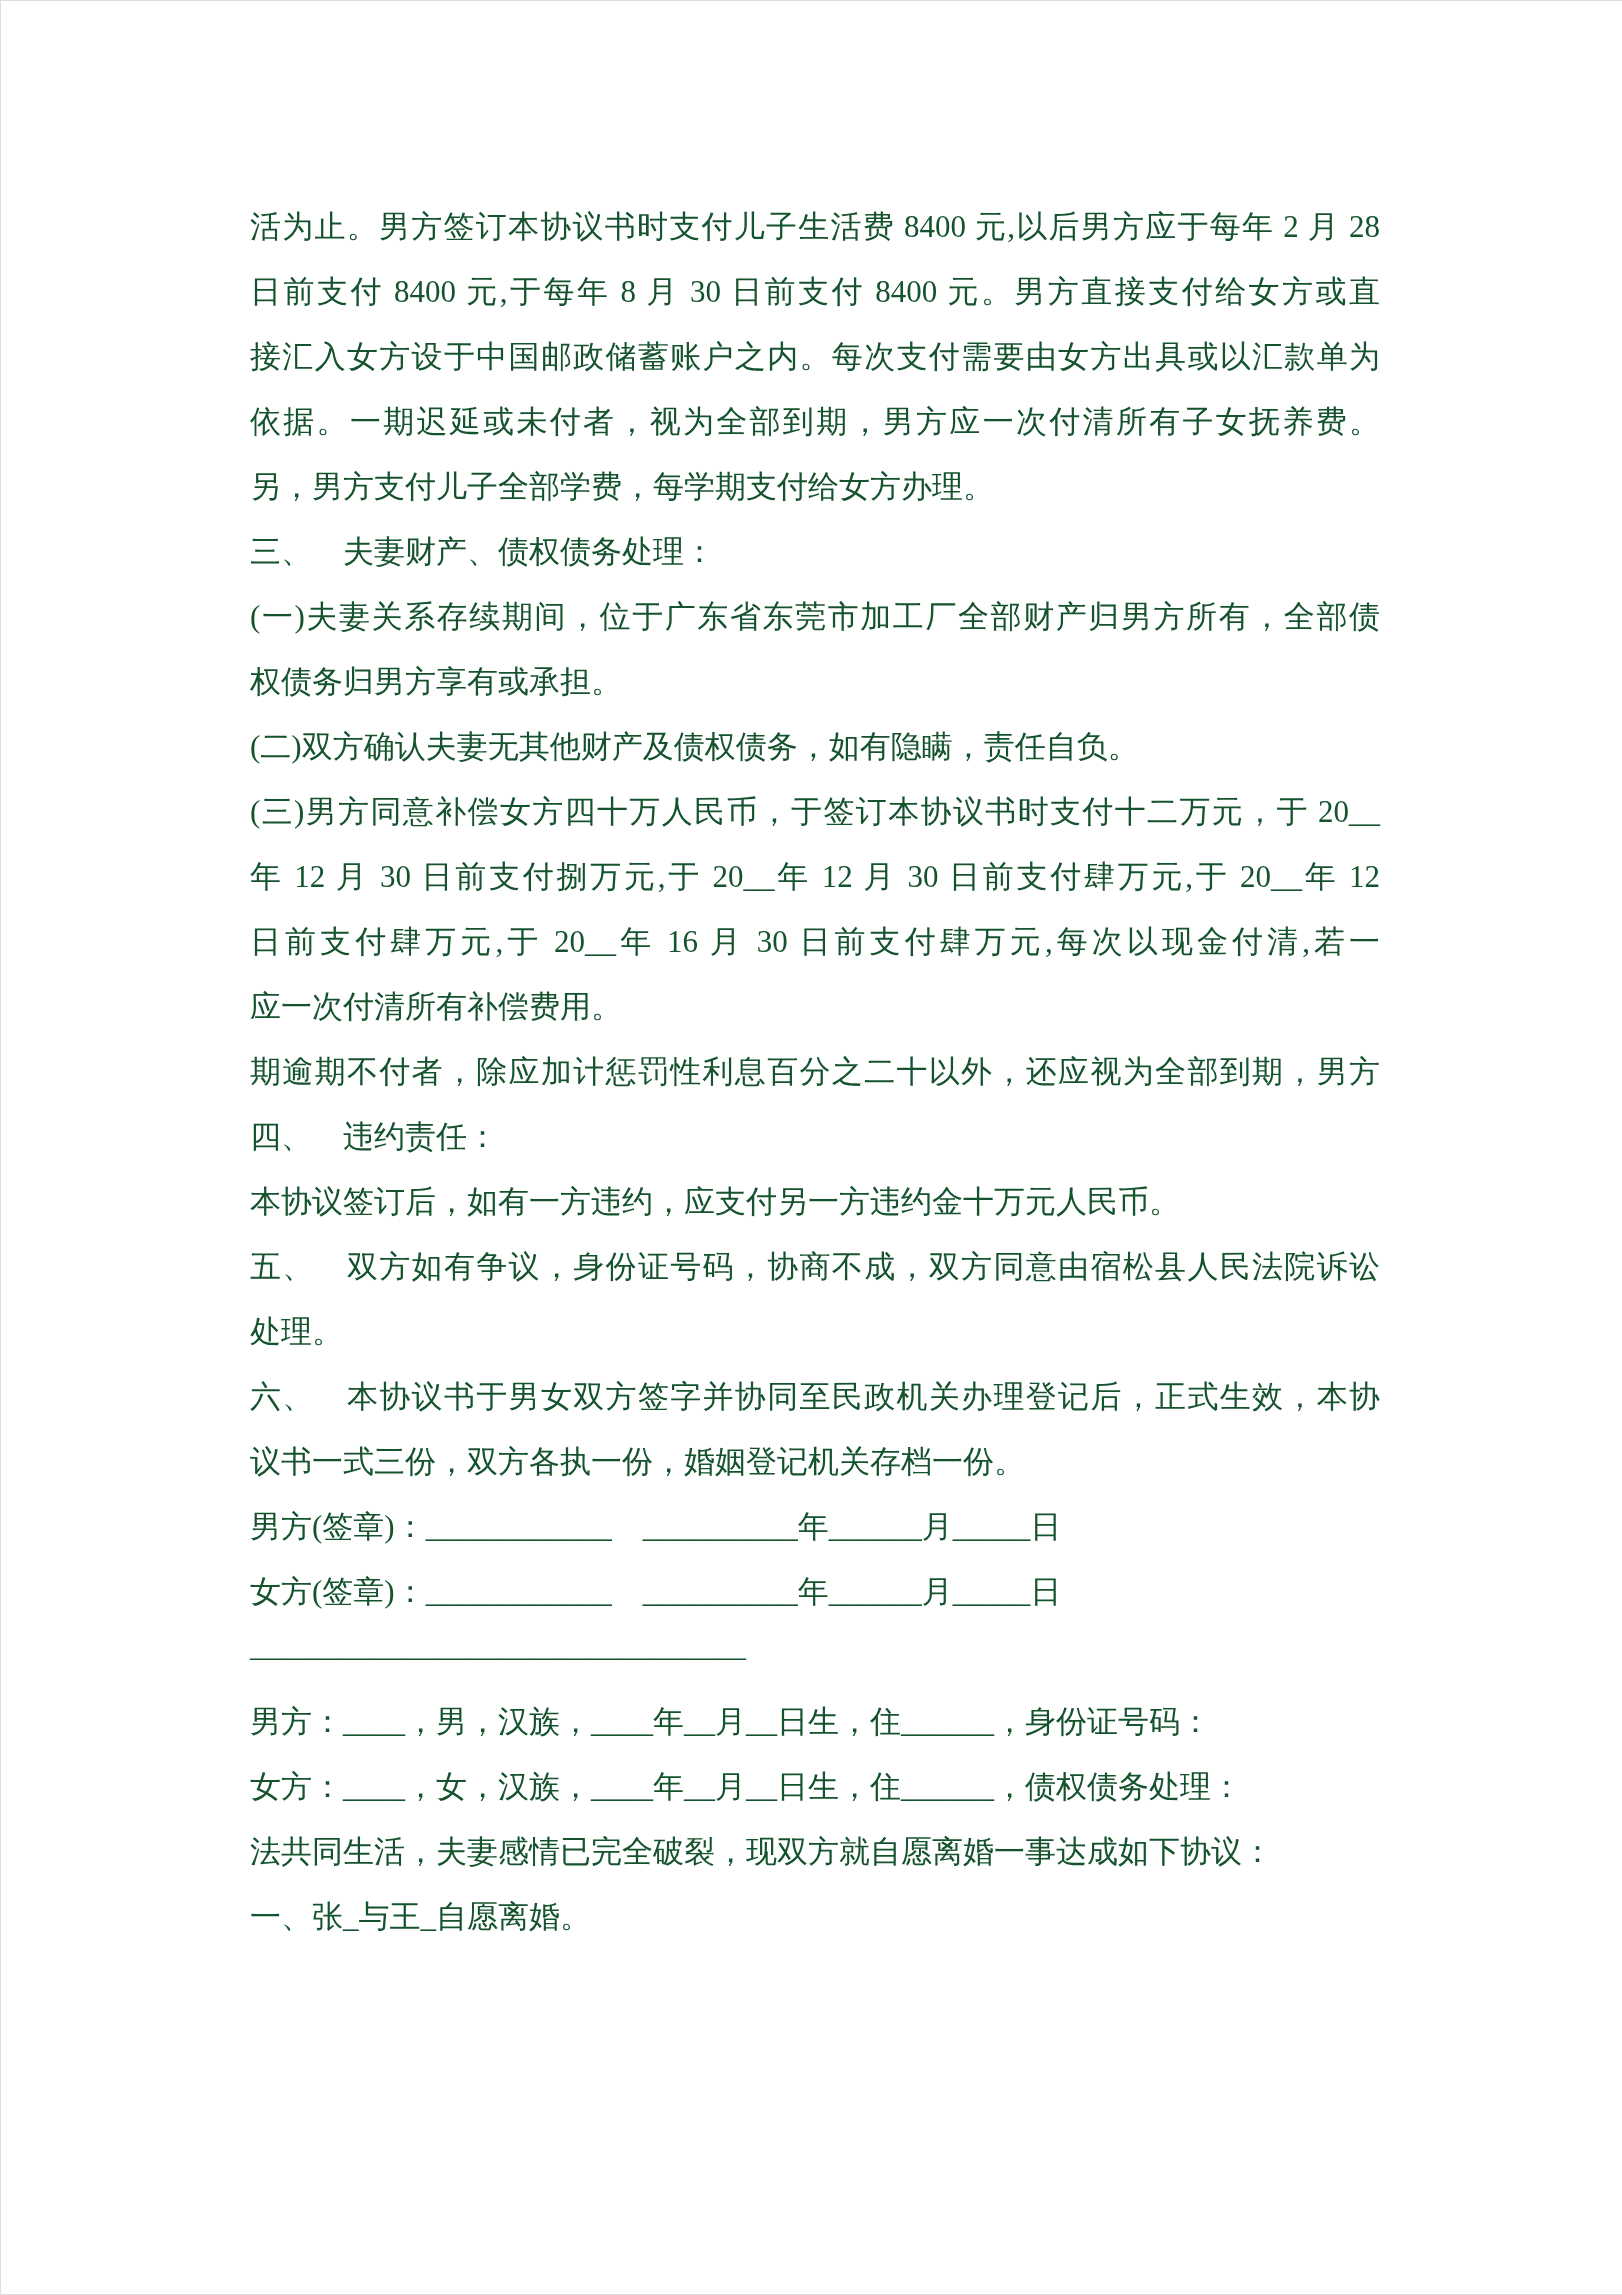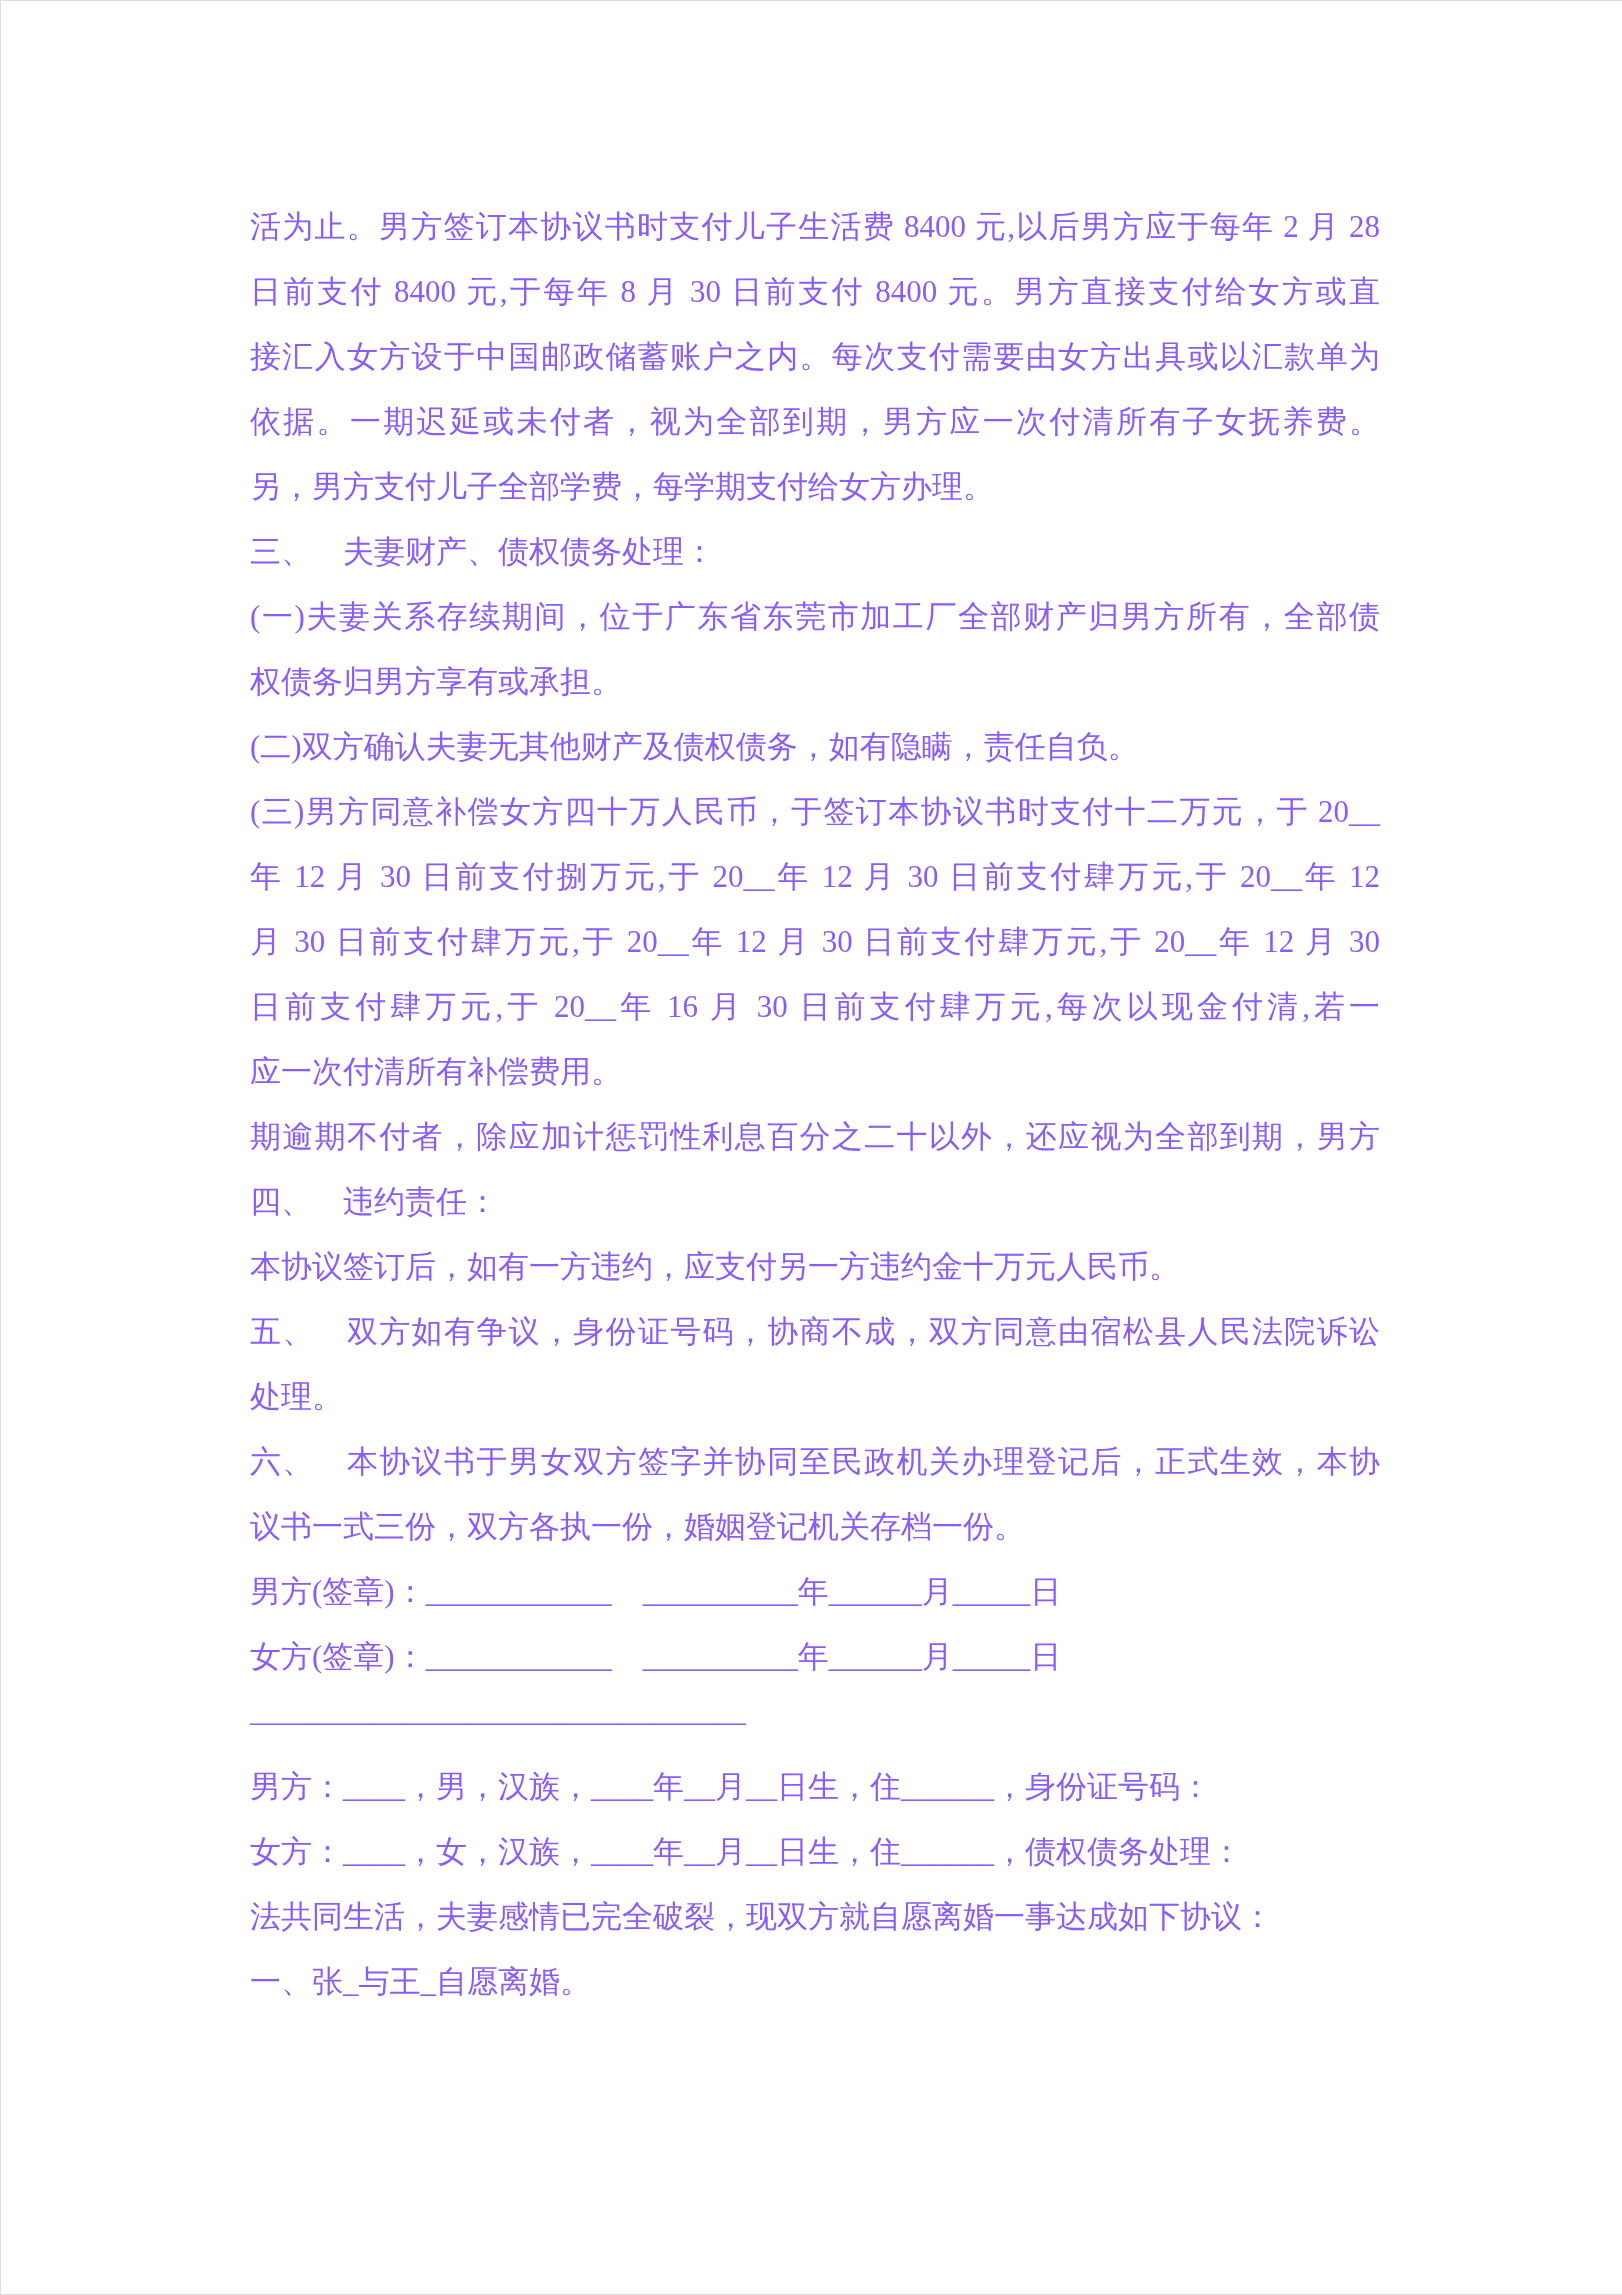--- a/index.html
+++ b/index.html
@@ -9,21 +9,21 @@
   }
   .page {
     box-sizing: border-box;
     width: 1623px;
     height: 2295px;
     background: #ffffff;
     border: 0.7px solid #dddddd;
     padding: 193px 242px 0 249px;
     font-family: "Liberation Serif", "DejaVu Serif", serif;
     font-size: 31px;
-    color: #8b5cf6;
+    color: #14532d;
     overflow: hidden;
   }
   .line {
     line-height: 65px;
     white-space: pre;
   }
   .line.full {
     white-space: normal;
     text-align: justify;
     text-align-last: justify;
@@ -37,21 +37,20 @@
   <div class="line full">日前支付 8400 元,于每年 8 月 30 日前支付 8400 元。男方直接支付给女方或直</div>
   <div class="line full">接汇入女方设于中国邮政储蓄账户之内。每次支付需要由女方出具或以汇款单为</div>
   <div class="line full">依据。一期迟延或未付者，视为全部到期，男方应一次付清所有子女抚养费。</div>
   <div class="line">另，男方支付儿子全部学费，每学期支付给女方办理。</div>
   <div class="line">三、　夫妻财产、债权债务处理：</div>
   <div class="line full">(一)夫妻关系存续期间，位于广东省东莞市加工厂全部财产归男方所有，全部债</div>
   <div class="line">权债务归男方享有或承担。</div>
   <div class="line">(二)双方确认夫妻无其他财产及债权债务，如有隐瞒，责任自负。</div>
   <div class="line full">(三)男方同意补偿女方四十万人民币，于签订本协议书时支付十二万元，于 20__</div>
   <div class="line full">年 12 月 30 日前支付捌万元,于 20__年 12 月 30 日前支付肆万元,于 20__年 12</div>
-  <div class="line full">月 30 日前支付肆万元,于 20__年 12 月 30 日前支付肆万元,于 20__年 12 月 30</div>
   <div class="line full">日前支付肆万元,于 20__年 16 月 30 日前支付肆万元,每次以现金付清,若一</div>
   <div class="line">应一次付清所有补偿费用。</div>
   <div class="line full">期逾期不付者，除应加计惩罚性利息百分之二十以外，还应视为全部到期，男方</div>
   <div class="line">四、　违约责任：</div>
   <div class="line">本协议签订后，如有一方违约，应支付另一方违约金十万元人民币。</div>
   <div class="line full">五、　双方如有争议，身份证号码，协商不成，双方同意由宿松县人民法院诉讼</div>
   <div class="line">处理。</div>
   <div class="line full">六、　本协议书于男女双方签字并协同至民政机关办理登记后，正式生效，本协</div>
   <div class="line">议书一式三份，双方各执一份，婚姻登记机关存档一份。</div>
   <div class="line">男方(签章)：____________　__________年______月_____日</div>

